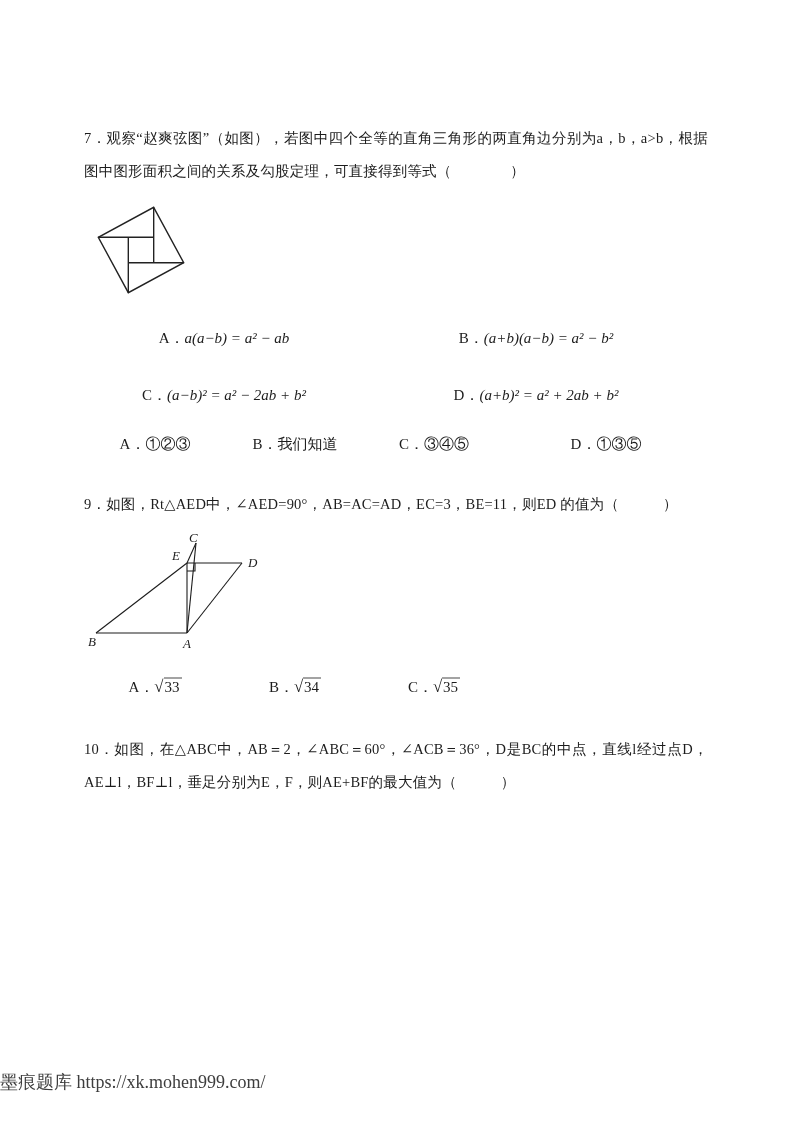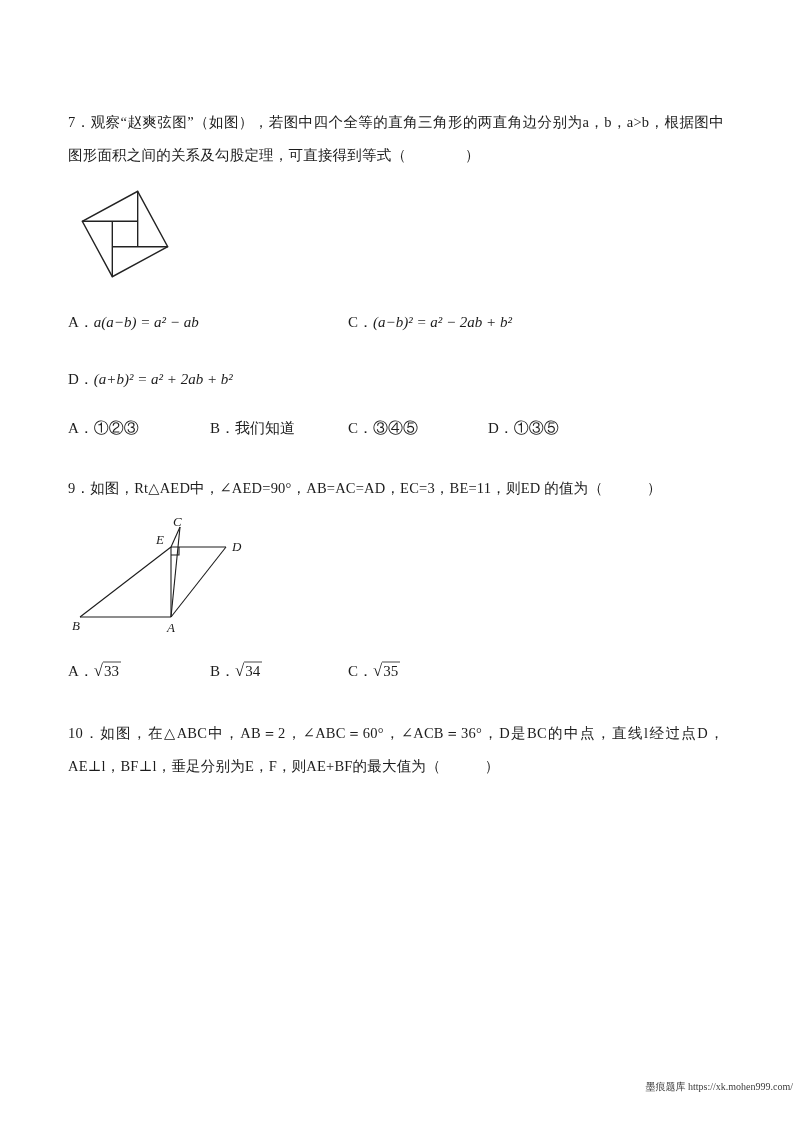--- a/index.html
+++ b/index.html
@@ -5,33 +5,33 @@
   * { margin: 0; padding: 0; box-sizing: border-box; }
   html, body { background: #ffffff; }
   body {
     width: 793px; height: 1122px;
     position: relative; overflow: hidden;
     font-family: "Liberation Serif", "DejaVu Serif", serif;
     color: #1c1c1c;
   }
   .page { padding: 106px 69px 0 68px; }
 
-  .question { margin: 0; }
+  .question { margin: 16px; }
   .stem {
     font-size: 14.5px;
     line-height: 2.25;
     text-align: justify;
     letter-spacing: 0.2px;
   }
 
   .fig { display: block; }
   .fig-q7 { margin: 18px 0 0 12px; }
   .fig-q9 { margin: 12px 0 0 4px; }
 
-  .options { display: grid; margin-top: 0; font-size: 15px; }
+  .options { display: grid; margin-top: 0; font-size: 15px; text-align: center; }
   .grid-2 { grid-template-columns: 280px 1fr; row-gap: 38px; }
   .grid-4 { grid-template-columns: 142px 138px 140px 1fr; }
   .option { white-space: nowrap; }
   .opt-label { font-family: "Liberation Serif", "DejaVu Serif", serif; }
 
   .math { font-style: italic; }
   .radical { font-style: normal; }
   .rad-sign { font-style: normal; font-size: 1.12em; }
   .rad-body {
     font-style: normal;
@@ -43,22 +43,22 @@
   .q8 { margin-top: 30px; }
   .q8-options { margin-top: 20px; }
   .q9 { margin-top: 34px; }
   .q9-options { margin-top: 18px; }
   .q10 { margin-top: 36px; }
 
   .footer {
     position: absolute;
     left: 0; right: 0;
     bottom: 28px;
-    text-align: right;
-    font-size: 10px;
+    text-align: left;
+    font-size: 18px;
     color: #3d3d3d;
   }
   .fig-label { font-family: "Liberation Serif", "DejaVu Serif", serif; font-style: italic; }
 </style>
 </head>
 <body>
 
 <div class="page">
 
   <section class="question">
@@ -72,20 +72,23 @@
           <line x1="28" y1="50" x2="76" y2="50"></line>
           <line x1="28" y1="28" x2="28" y2="76"></line>
           <line x1="2" y1="28" x2="50" y2="28"></line>
         </g>
       </svg>
     </figure>
 
     <div class="options grid-2 q7-options">
       <div class="option">
         <span class="opt-label">A．</span><span class="math">a(a−b) = a² − ab</span>
+      </div>
+      <div class="option">
+        <span class="opt-label">B．</span><span class="math">(a+b)(a−b) = a² − b²</span>
       </div>
       <div class="option">
         <span class="opt-label">C．</span><span class="math">(a−b)² = a² − 2ab + b²</span>
       </div>
       <div class="option">
         <span class="opt-label">D．</span><span class="math">(a+b)² = a² + 2ab + b²</span>
       </div>
     </div>
   </section>
 

